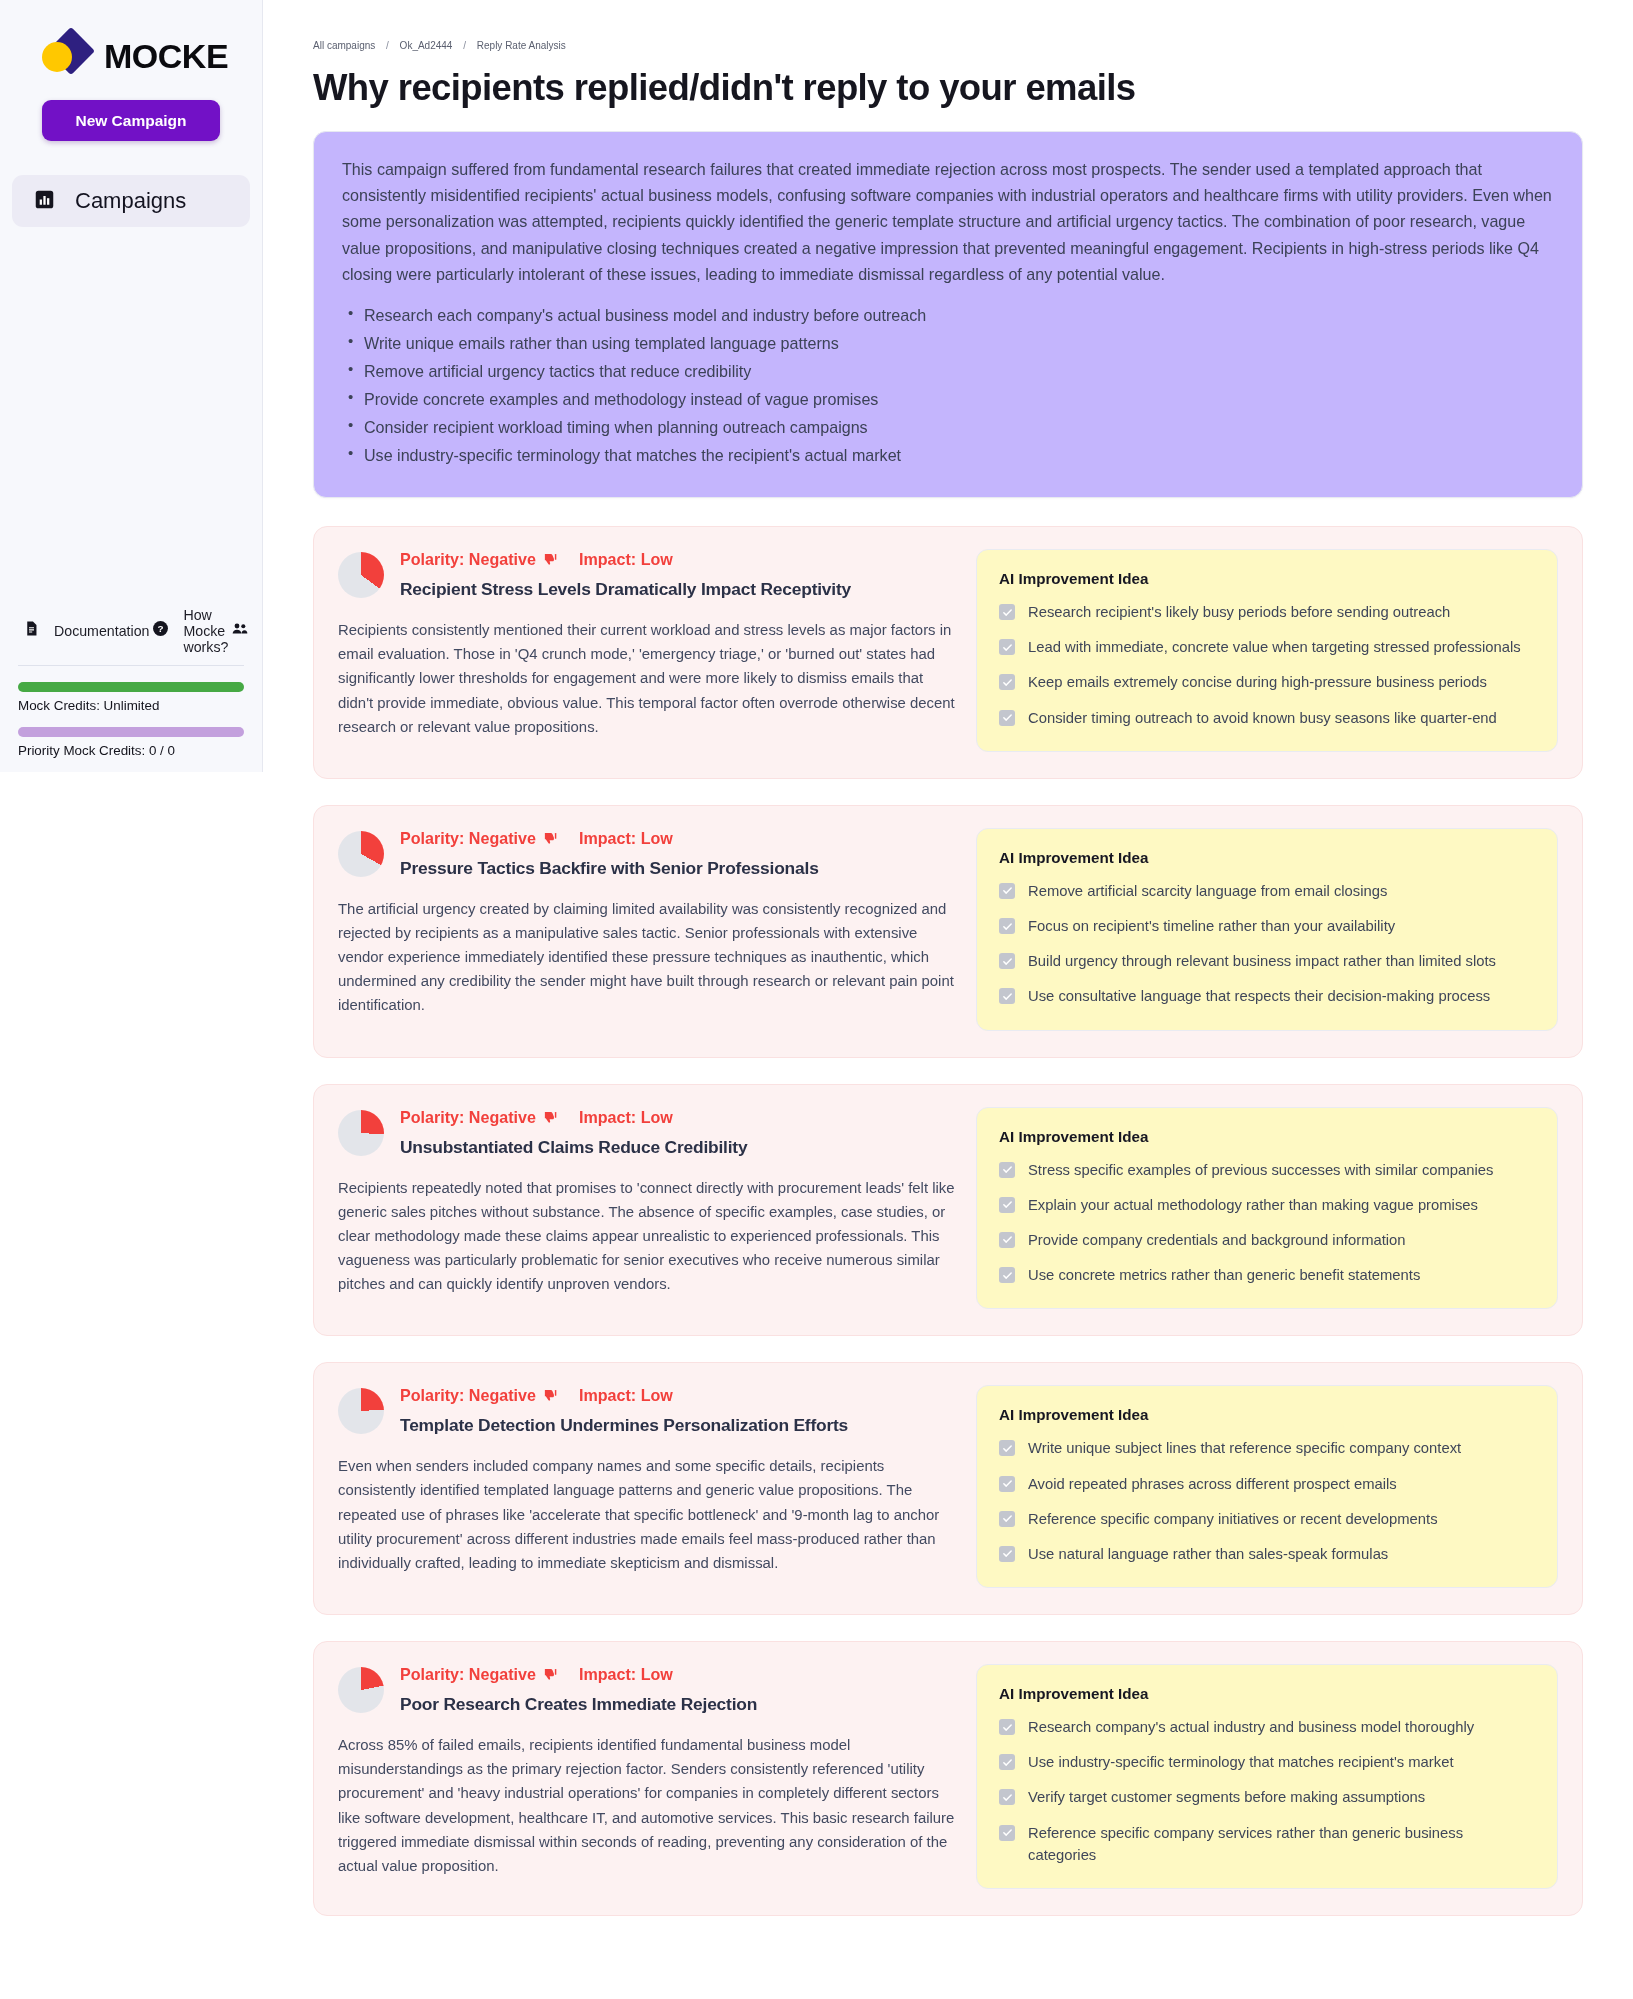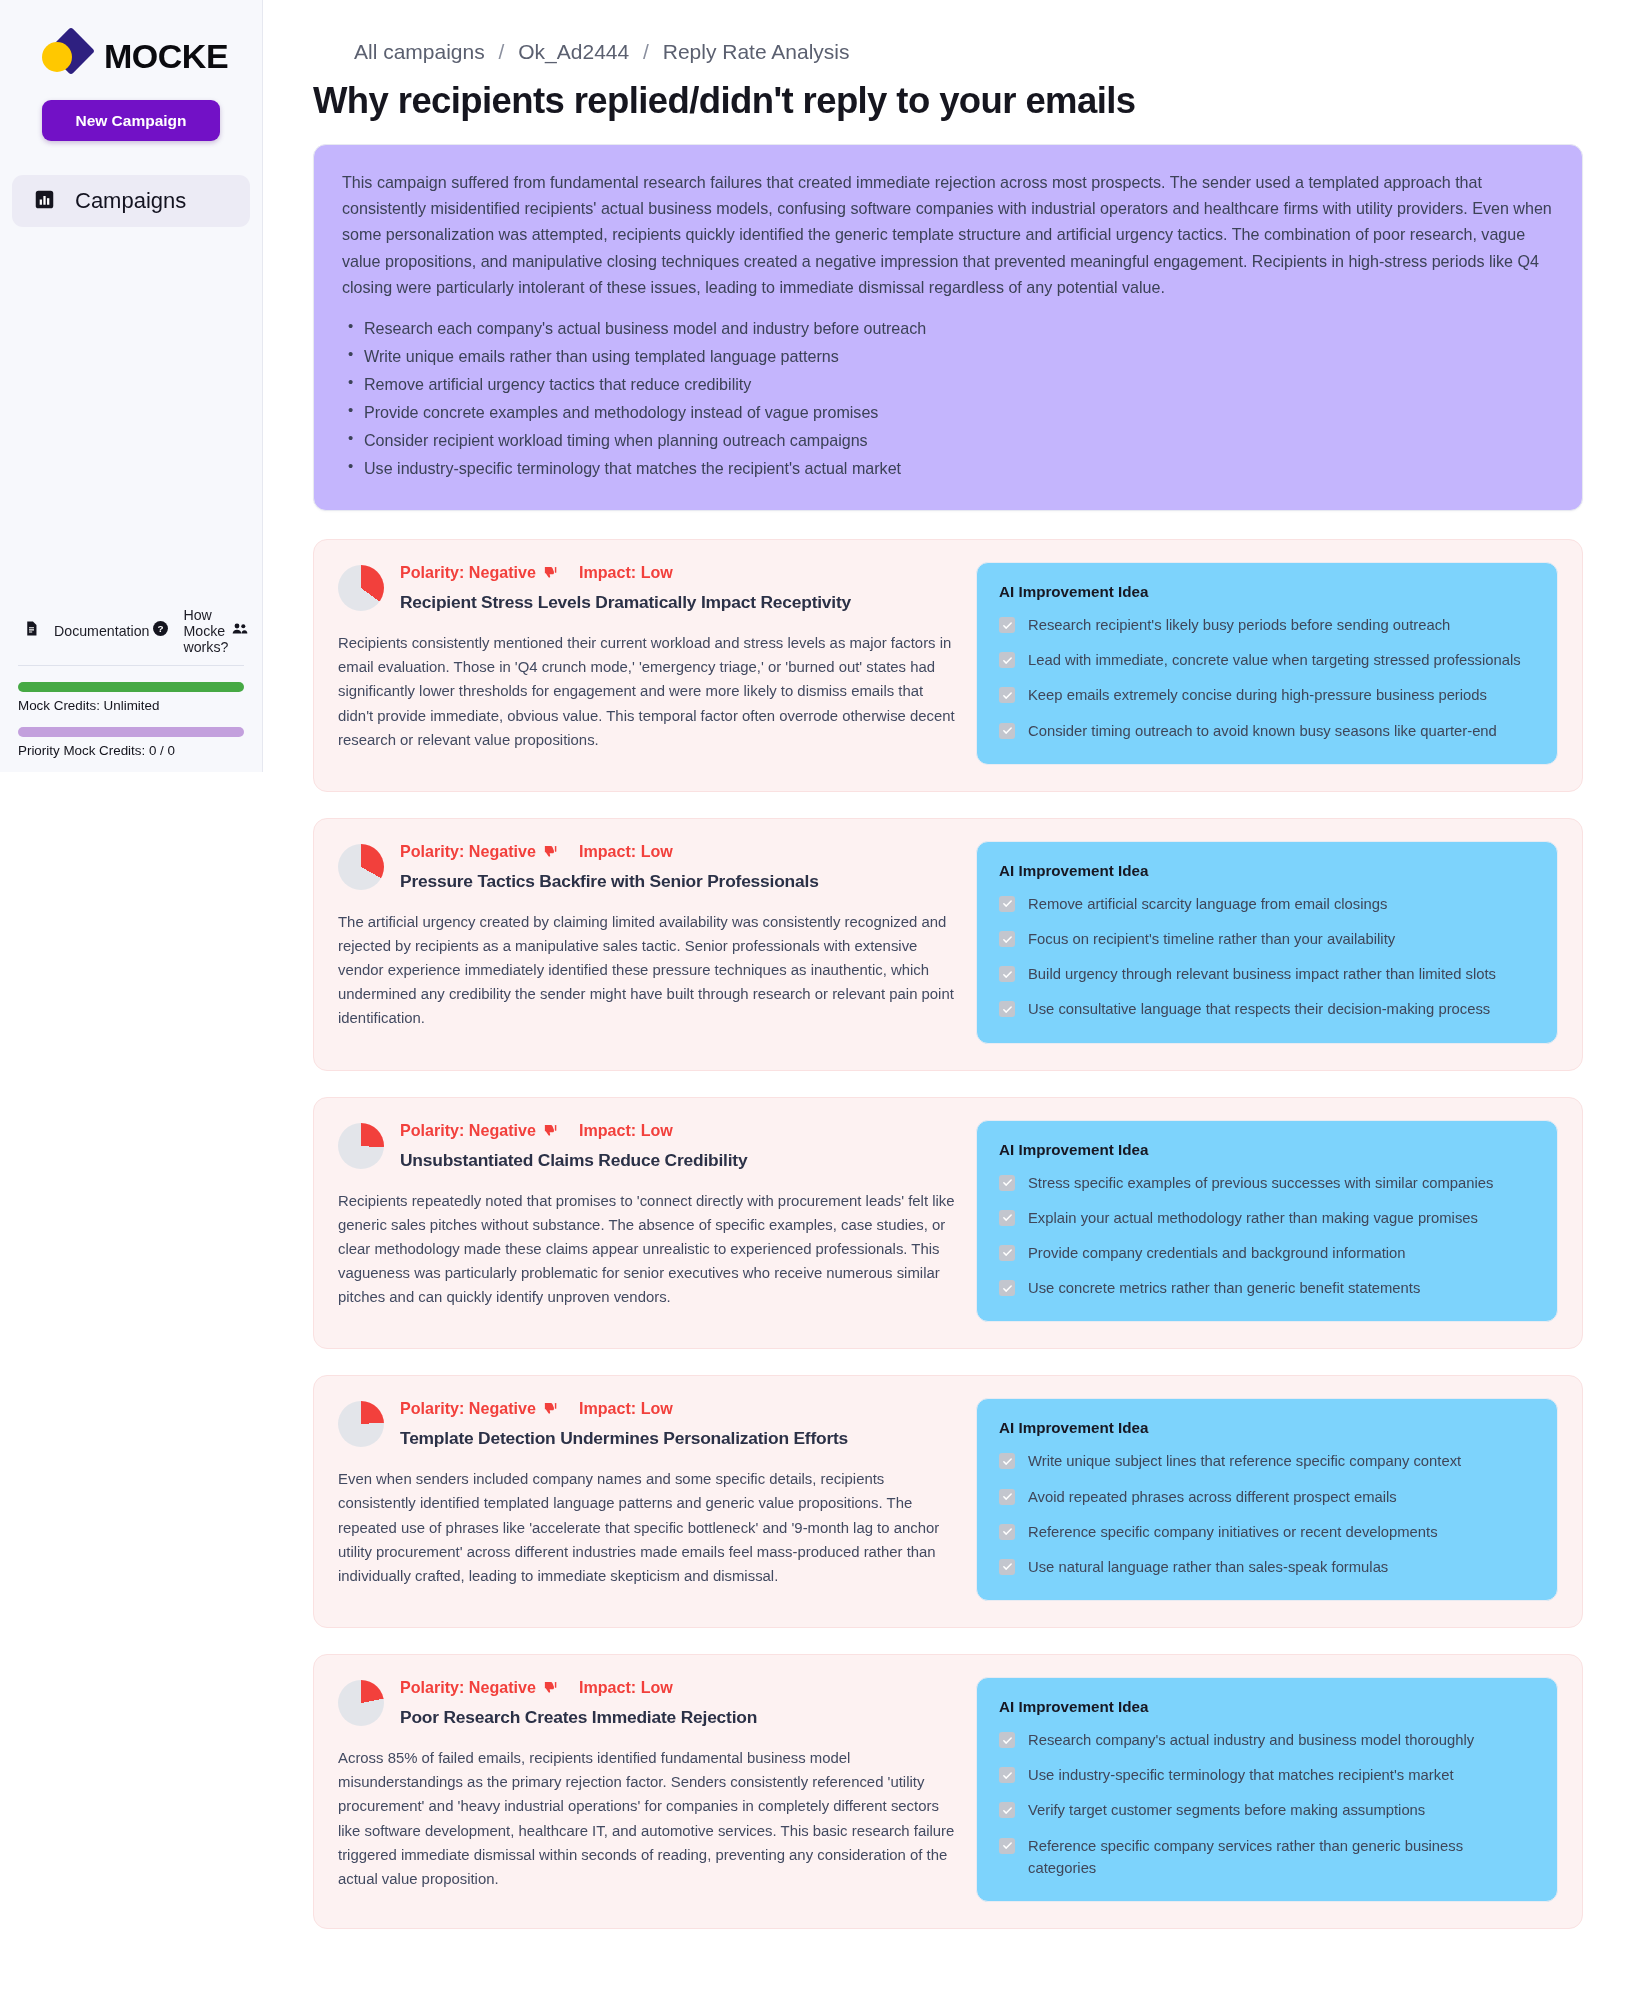--- a/index.html
+++ b/index.html
@@ -72,21 +72,21 @@
     margin: 16px 18px 0 18px; height: 1px; background: #dfe2ec;
   }
   .credits { padding: 16px 18px 0 18px; }
   .bar { height: 10px; border-radius: 6px; }
   .bar.green { background: #46a944; }
   .bar.purple { background: #c3a0dd; margin-top: 14px; }
   .credit-label { font-size: 13.4px; color: #14141d; margin-top: 6px; }
 
   
   .main { flex: 1 1 auto; padding: 40px 50px 40px 50px; background: #fff; }
-  .breadcrumb { font-size: 21px; color: #5b6070; margin-bottom: 16px; margin-left: 41px; }
+  .breadcrumb { font-size: 10px; color: #5b6070; margin-bottom: 16px; }
   .breadcrumb .sep { margin: 0 8px; color: #8a8f9e; }
   .breadcrumb a { color: #5b6070; text-decoration: none; cursor: pointer; }
   .page-title {
     font-size: 36.5px; font-weight: 700; color: #16161f;
     letter-spacing: -0.6px; margin-bottom: 22px;
   }
 
   .summary-card {
     border: 1px solid #e7e9f1;
     border-radius: 13px;
@@ -134,21 +134,21 @@
   .thumb-icon { display: inline-flex; align-items: center; }
   .insight-title {
     font-size: 17.4px; font-weight: 700; color: #2b3147; letter-spacing: -0.2px;
   }
   .insight-body {
     margin-top: 18px;
     font-size: 14.9px; line-height: 1.62; color: #424a61;
   }
   .ideas-panel {
     flex: 1 1 auto;
-    background: #7dd3fc;
+    background: #fef9c3;
     border: 1px solid #e9ebf2;
     border-radius: 12px;
     padding: 20px 22px 22px 22px;
     align-self: flex-start;
   }
   .ideas-title {
     font-size: 15.2px; font-weight: 700; color: #171722; margin-bottom: 14px;
   }
   .idea { display: flex; gap: 13px; align-items: flex-start; margin-bottom: 13px; }
   .idea:last-child { margin-bottom: 0; }

